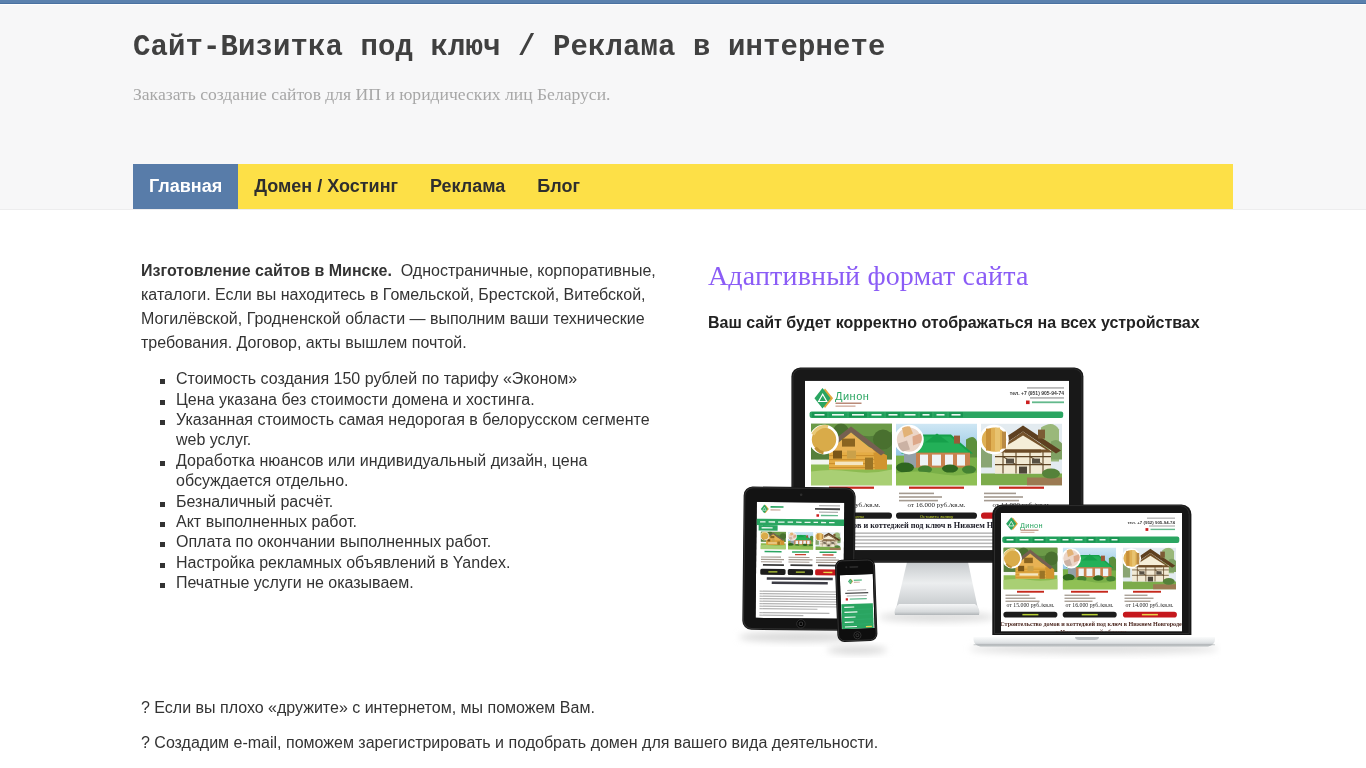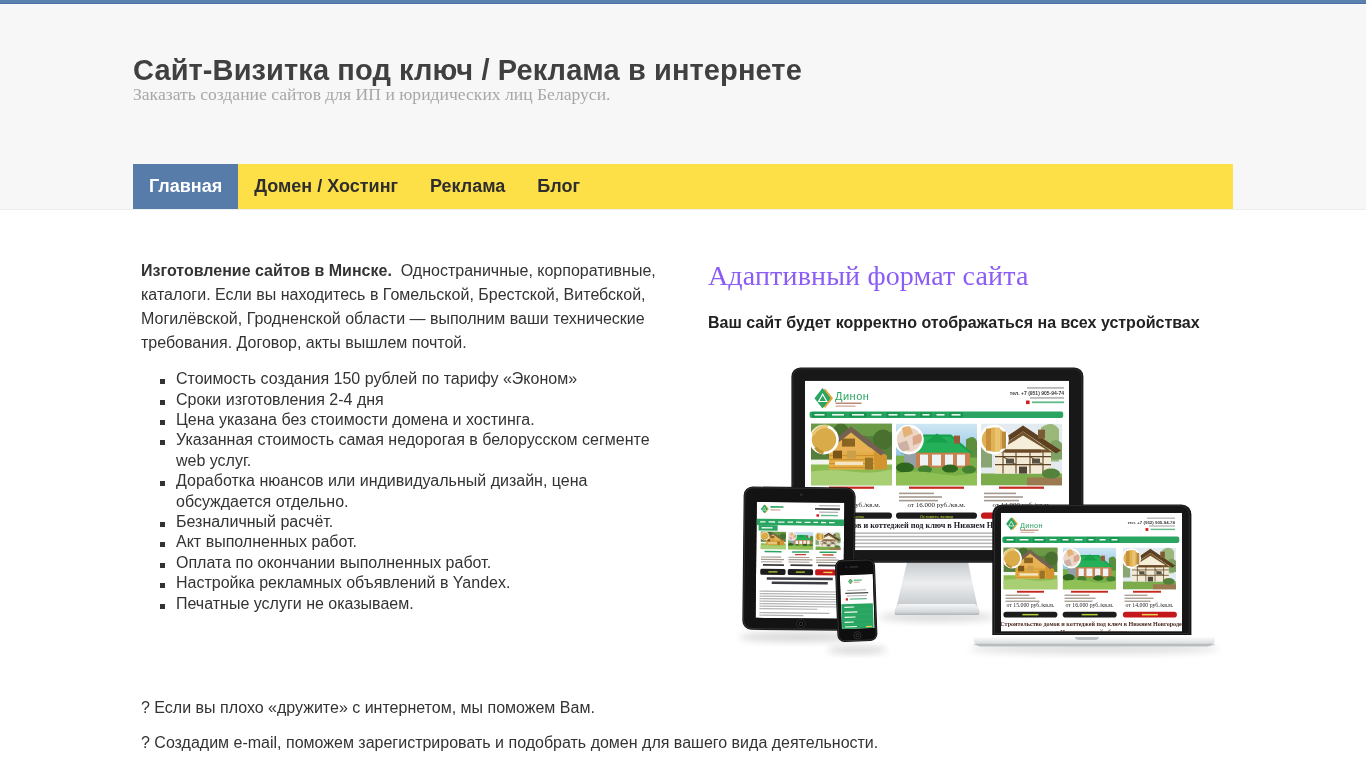--- a/index.html
+++ b/index.html
@@ -1,20 +1,20 @@
 <!DOCTYPE html>
 <html lang="ru"><head>
 <meta charset="utf-8">
 <title>Сайт-Визитка под ключ / Реклама в интернете</title>
 <style>
 html,body{margin:0;padding:0;}
 body{width:1366px;height:768px;overflow:hidden;background:#fff;font-family:"Liberation Sans",sans-serif;position:relative;}
 .topbar{position:absolute;left:0;top:0;width:1366px;height:3px;background:#5b81ae;border-bottom:1px solid #4a71a1;}
 .hdr{position:absolute;left:0;top:5px;width:1366px;height:204px;background:#f7f7f8;border-bottom:1px solid #ededee;}
-h1.site{position:absolute;left:133px;top:54px;margin:0;font-family:Liberation Sans, sans-serif;font-weight:bold;font-size:29px;line-height:32px;color:#404040;letter-spacing:0.1px;}
+h1.site{position:absolute;left:133px;top:32px;margin:0;font-family:Liberation Mono, monospace;font-weight:bold;font-size:29px;line-height:32px;color:#404040;letter-spacing:0.1px;}
 p.desc{position:absolute;left:133px;top:85px;margin:0;font-family:"Liberation Serif",serif;font-size:17.6px;line-height:19px;color:#a7a7a7;}
 nav{position:absolute;left:133px;top:164px;width:1100px;height:45px;background:#fde047;}
 nav a{display:inline-block;float:left;height:45px;line-height:45px;padding:0 16px;font-size:18px;font-weight:bold;color:#2e2e2e;text-decoration:none;}
 nav a.act{background:#587ca9;color:#fff;}
 .main{position:absolute;left:8px;top:210px;width:1366px;height:558px;background:#fff;}
 .lcol{position:absolute;left:133px;top:0px;width:516px;}
 .lcol p.intro{margin:0;position:absolute;left:0;top:48.9px;width:516px;font-size:16px;line-height:24px;color:#333;}
 .lcol ul{margin:0;padding:0;position:absolute;left:0;top:159.2px;list-style:none;width:516px;}
 .lcol li{position:relative;padding-left:35px;font-size:16px;line-height:20.4px;color:#333;}
 .lcol li:before{content:"";position:absolute;left:19px;top:10px;width:5px;height:5px;background:#333;}
@@ -34,21 +34,20 @@
     <a class="act" href="#">Главная</a>
     <a href="#">Домен / Хостинг</a>
     <a href="#">Реклама</a>
     <a href="#">Блог</a>
   </nav>
 <div class="main">
   <div class="lcol">
     <p class="intro"><b>Изготовление сайтов в Минске.</b>&nbsp; Одностраничные, корпоративные, каталоги. Если вы находитесь в Гомельской, Брестской, Витебской, Могилёвской, Гродненской области — выполним ваши технические требования. Договор, акты вышлем почтой.</p>
     <ul>
       <li>Стоимость создания 150 рублей по тарифу «Эконом»</li>
-      <li>Сроки изготовления 2-4 дня</li>
       <li>Цена указана без стоимости домена и хостинга.</li>
       <li>Указанная стоимость самая недорогая в белорусском сегменте web услуг.</li>
       <li>Доработка нюансов или индивидуальный дизайн, цена обсуждается отдельно.</li>
       <li>Безналичный расчёт.</li>
       <li>Акт выполненных работ.</li>
       <li>Оплата по окончании выполненных работ.</li>
       <li>Настройка рекламных объявлений в Yandex.</li>
       <li>Печатные услуги не оказываем.</li>
     </ul>
   </div>

